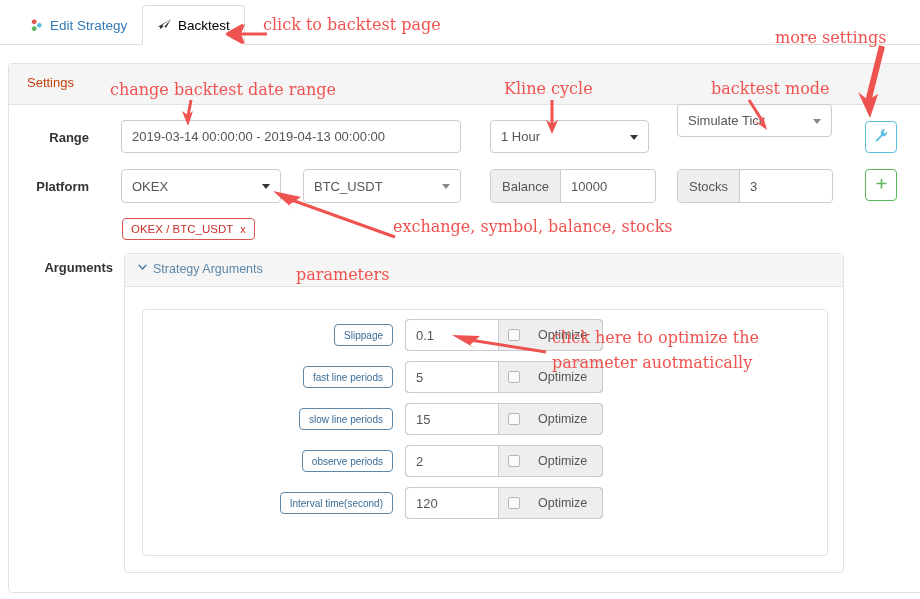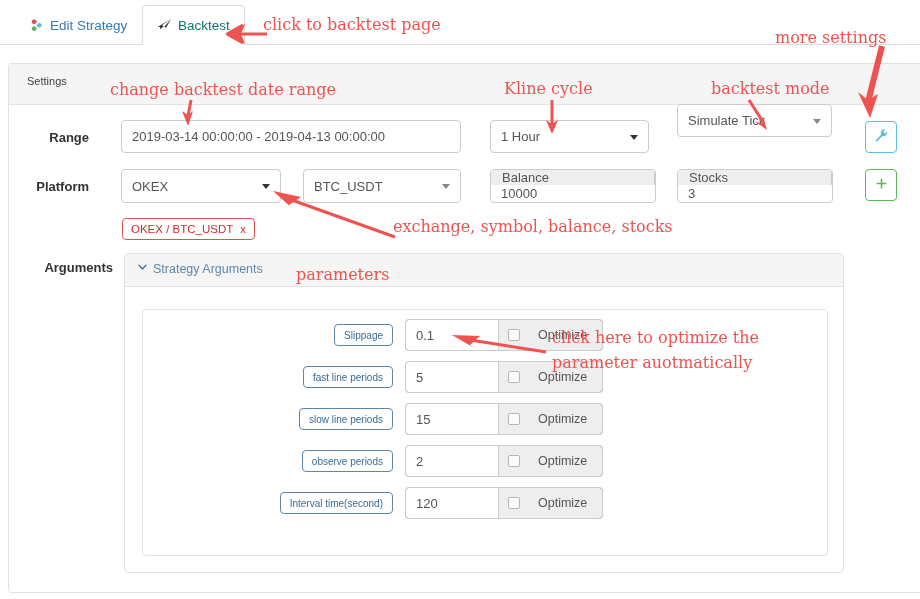--- a/index.html
+++ b/index.html
@@ -22,21 +22,21 @@
     display: flex; align-items: center; gap: 6px;
     padding: 0 14px;
     font-size: 13.5px;
     box-sizing: border-box;
     border: 1px solid transparent;
     border-radius: 4px 4px 0 0;
     cursor: pointer;
   }
   .tab-edit { left: 14px; color: #337ab7; }
   .tab-backtest {
-    left: 142px; color: #0f766e;
+    left: 142px; color: #000000;
     background: #ffffff;
     border-color: #dddddd;
     border-bottom-color: #ffffff;
     top: 5px; height: 40px;
   }
   .tab svg { display:block; }
 
   
   .panel {
     position: absolute; left: 8px; top: 63px; width: 925px; height: 530px;
@@ -46,21 +46,21 @@
     box-sizing: border-box;
   }
   .panel-head {
     position: absolute; left: 0; top: 0; width: 100%; height: 41px;
     background: #f5f5f5;
     border-bottom: 1px solid #e2e2e2;
     box-sizing: border-box;
   }
   .panel-head-title {
     position: absolute; left: 18px; top: 11px;
-    font-size: 11px; color: #404040;
+    font-size: 13px; color: #c2410c;
   }
 
   
   .row-label {
     position: absolute;
     font-size: 13px; font-weight: bold; color: #333333;
     text-align: right;
   }
   .ctl {
     position: absolute; box-sizing: border-box;
@@ -79,21 +79,21 @@
     border-top: 5px solid #666666;
   }
   .ctl.sel .caret { border-top-color: #333333; }
   .ctl.sel2 .caret { border-top-color: #888888; }
 
   
   .grp {
     position: absolute; box-sizing: border-box; height: 34px;
     display: flex; align-items: stretch;
     border: 1px solid #cccccc; border-radius: 4px;
-    overflow: hidden; background: #ffffff; flex-direction: column;
+    overflow: hidden; background: #ffffff;
   }
   .grp .addon {
     display: flex; align-items: center; padding: 0 11px;
     background: #eeeeee; border-right: 1px solid #cccccc;
     font-size: 13px; color: #555555; white-space: nowrap;
   }
   .grp .fld {
     display: flex; align-items: center; padding: 0 10px;
     font-size: 13px; color: #555555; flex: 1;
   }

